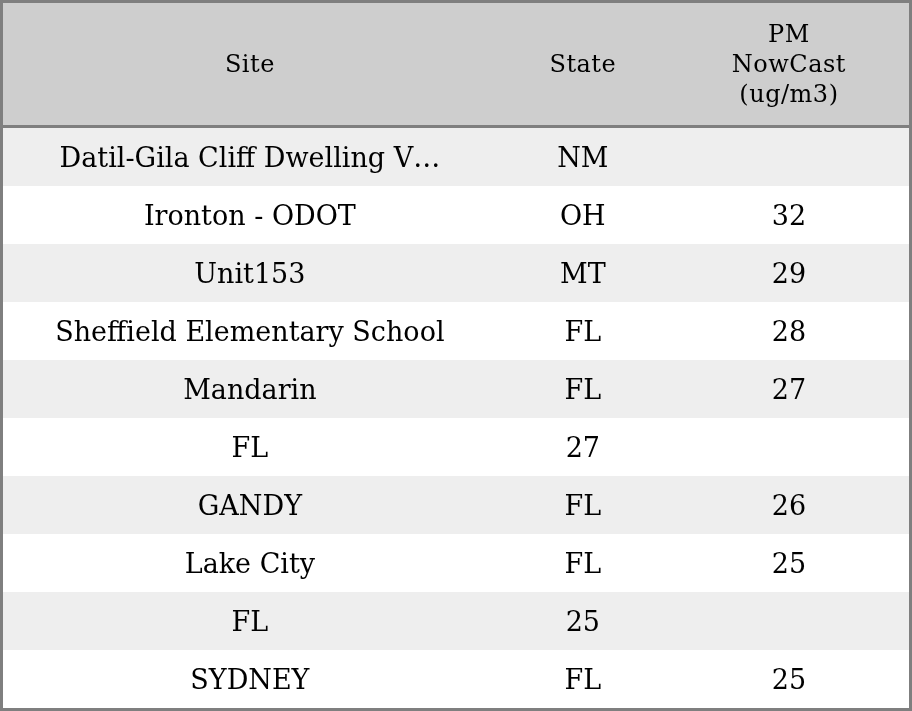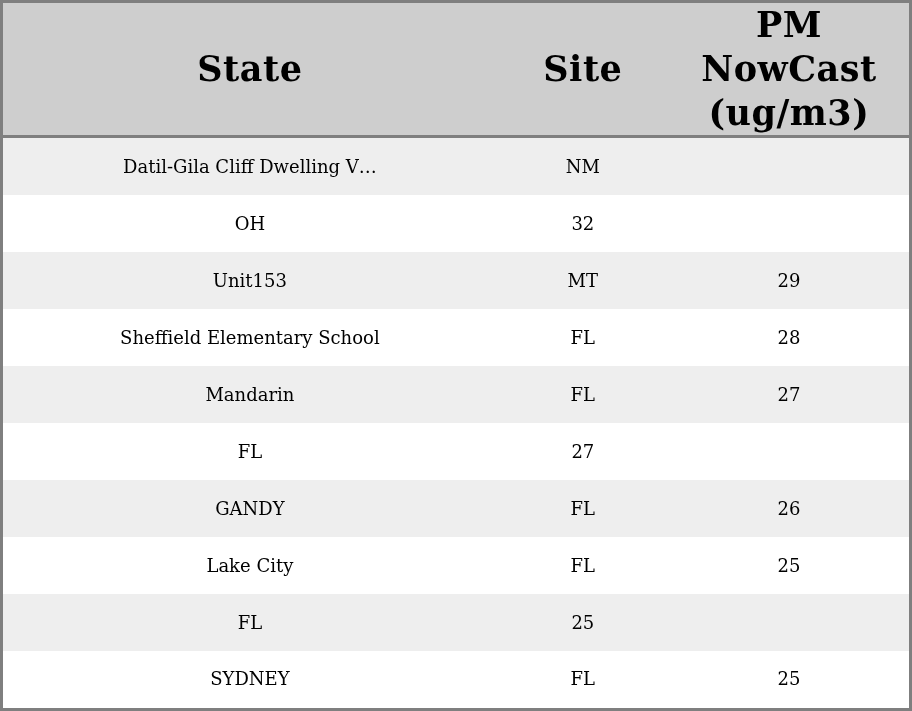--- a/index.html
+++ b/index.html
@@ -23,66 +23,67 @@
     flex: 0 0 125px;
     box-sizing: border-box;
     background: #cecece;
     border-bottom: 3px solid #7f7f7f;
     display: grid;
     grid-template-columns: 54.5% 19% 26.5%;
     align-items: center;
   }
   .header-cell {
     text-align: center;
-    font-weight: bold;
-    font-size: 35px;
+    font-weight: normal;
+    font-size: 24px;
     line-height: 1.26;
     white-space: pre-line;
     letter-spacing: 0.5px;
   }
   .body-rows {
     flex: 1 1 auto;
     display: flex;
     flex-direction: column;
   }
   .data-row {
     flex: 1 1 0;
     display: grid;
     grid-template-columns: 54.5% 19% 26.5%;
     align-items: center;
   }
   .data-row:nth-child(odd)  { background: #eeeeee; }
   .data-row:nth-child(even) { background: #ffffff; }
   .cell {
     text-align: center;
-    font-size: 18px;
+    font-size: 27px;
     line-height: 1;
   }
 </style>
 </head>
 <body>
 
 <div class="aq-table">
 
   <div class="header-row">
+    <div class="header-cell">Site</div>
     <div class="header-cell">State</div>
-    <div class="header-cell">Site</div>
     <div class="header-cell">PM
 NowCast
 (ug/m3)</div>
   </div>
 
   <div class="body-rows">
 
     <div class="data-row">
       <div class="cell">Datil-Gila Cliff Dwelling V…</div>
       <div class="cell">NM</div>
     </div>
 
     <div class="data-row">
+      <div class="cell">Ironton - ODOT</div>
       <div class="cell">OH</div>
       <div class="cell">32</div>
     </div>
 
     <div class="data-row">
       <div class="cell">Unit153</div>
       <div class="cell">MT</div>
       <div class="cell">29</div>
     </div>
 

